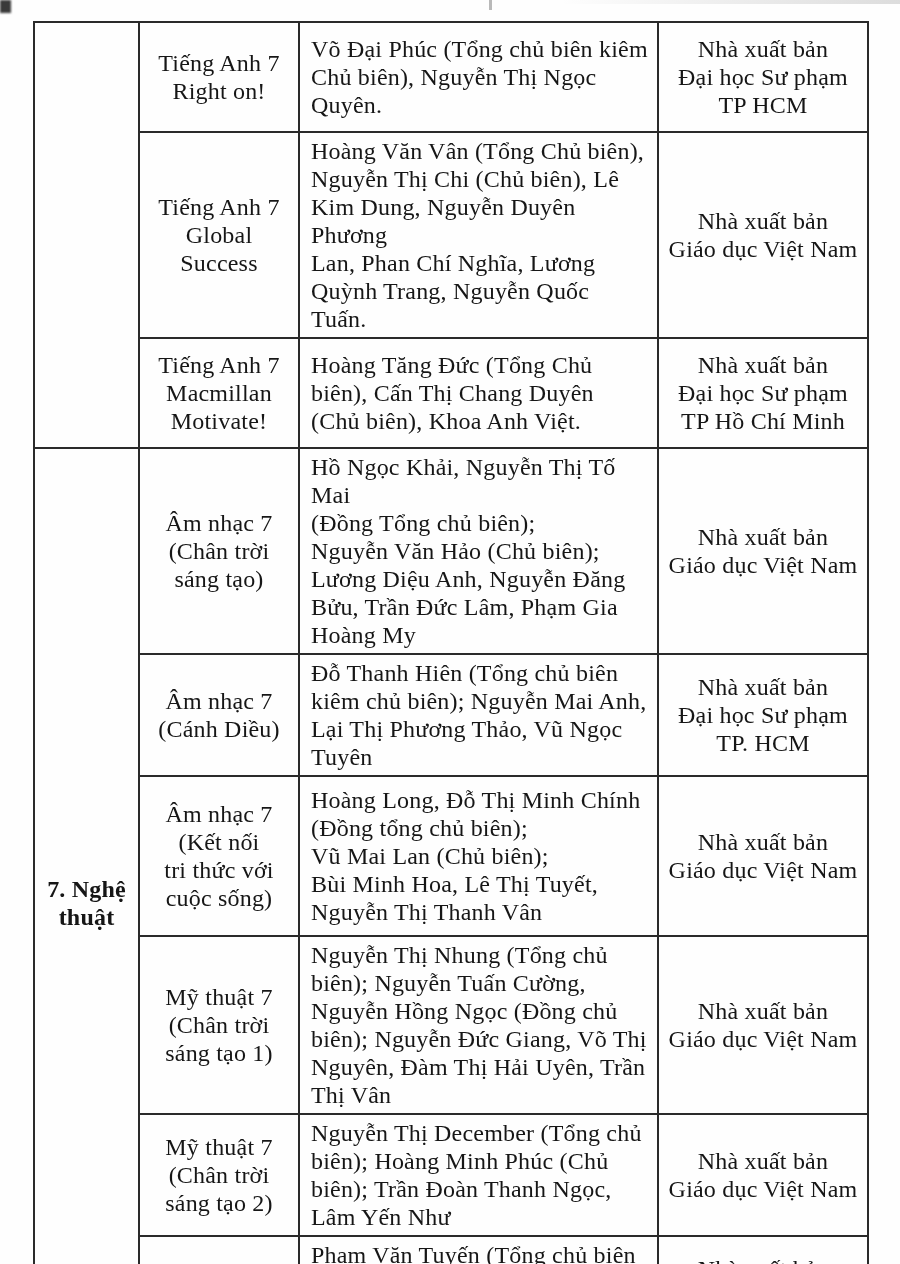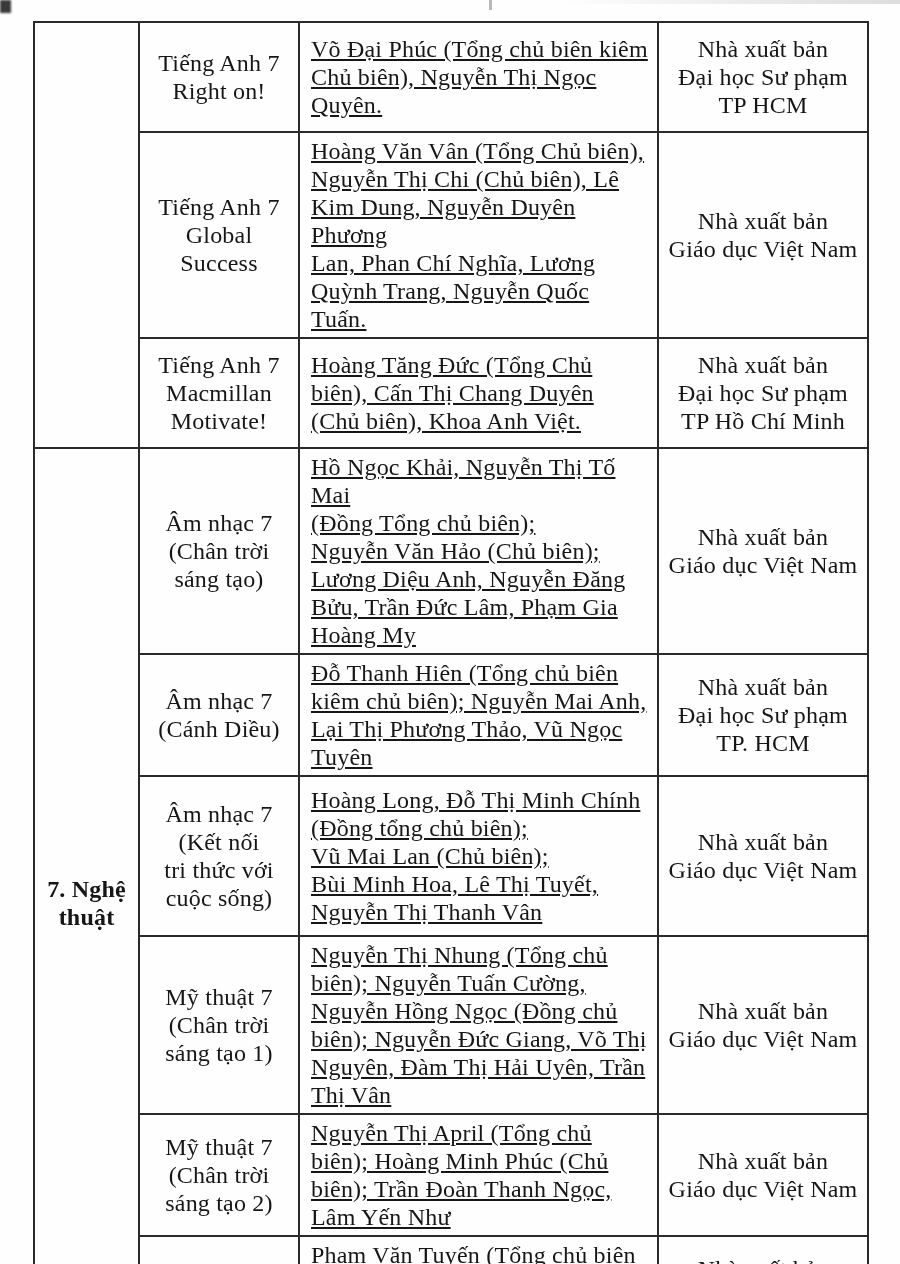--- a/index.html
+++ b/index.html
@@ -58,21 +58,20 @@
     font-weight:700;
     padding:2px 3px;
   }
   .cell-title{
     text-align:center;
     padding:6px 4px;
   }
   .cell-authors{
     text-align:left;
     padding:4px 6px 4px 11px;
-    text-decoration:underline;
   }
   .cell-publisher{
     text-align:center;
     padding:12px 4px;
   }
   tr.rh1{height:94px;}
   tr.rh2{height:177px;}
   tr.rh3{height:91px;}
   tr.rh4{height:175px;}
   tr.rh5{height:120px;}
@@ -182,21 +181,21 @@
 biên); Nguyễn Đức Giang, Võ Thị
 Nguyên, Đàm Thị Hải Uyên, Trần
 Thị Vân</td>
         <td class="cell-publisher">Nhà xuất bản
 Giáo dục Việt Nam</td>
       </tr>
       <tr class="rh8">
         <td class="cell-title">Mỹ thuật 7
 (Chân trời
 sáng tạo 2)</td>
-        <td class="cell-authors">Nguyễn Thị April (Tổng chủ
+        <td class="cell-authors">Nguyễn Thị December (Tổng chủ
 biên); Hoàng Minh Phúc (Chủ
 biên); Trần Đoàn Thanh Ngọc,
 Lâm Yến Như</td>
         <td class="cell-publisher">Nhà xuất bản
 Giáo dục Việt Nam</td>
       </tr>
       <tr class="rh9">
         <td class="cell-title">Mỹ thuật 7
 (Cánh Diều)</td>
         <td class="cell-authors">Phạm Văn Tuyến (Tổng chủ biên

